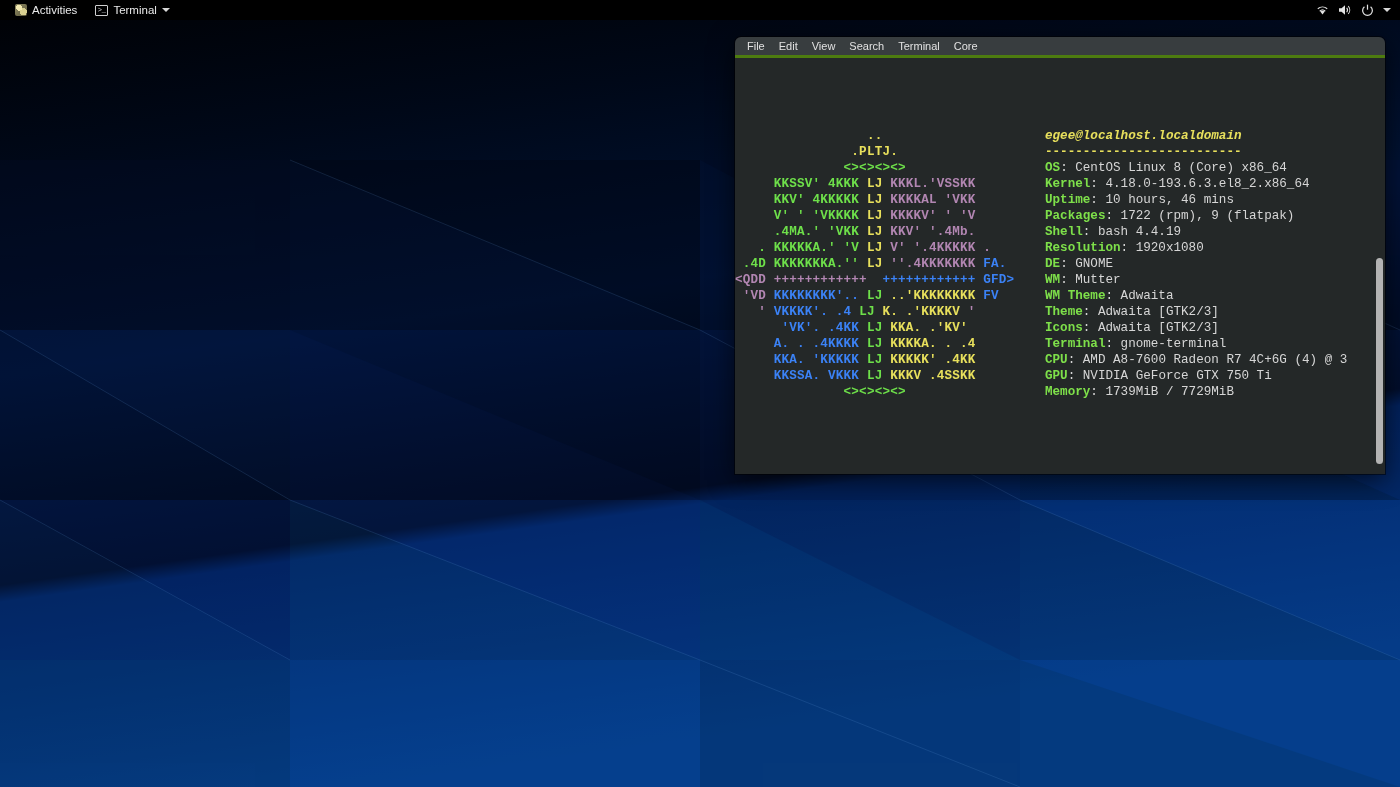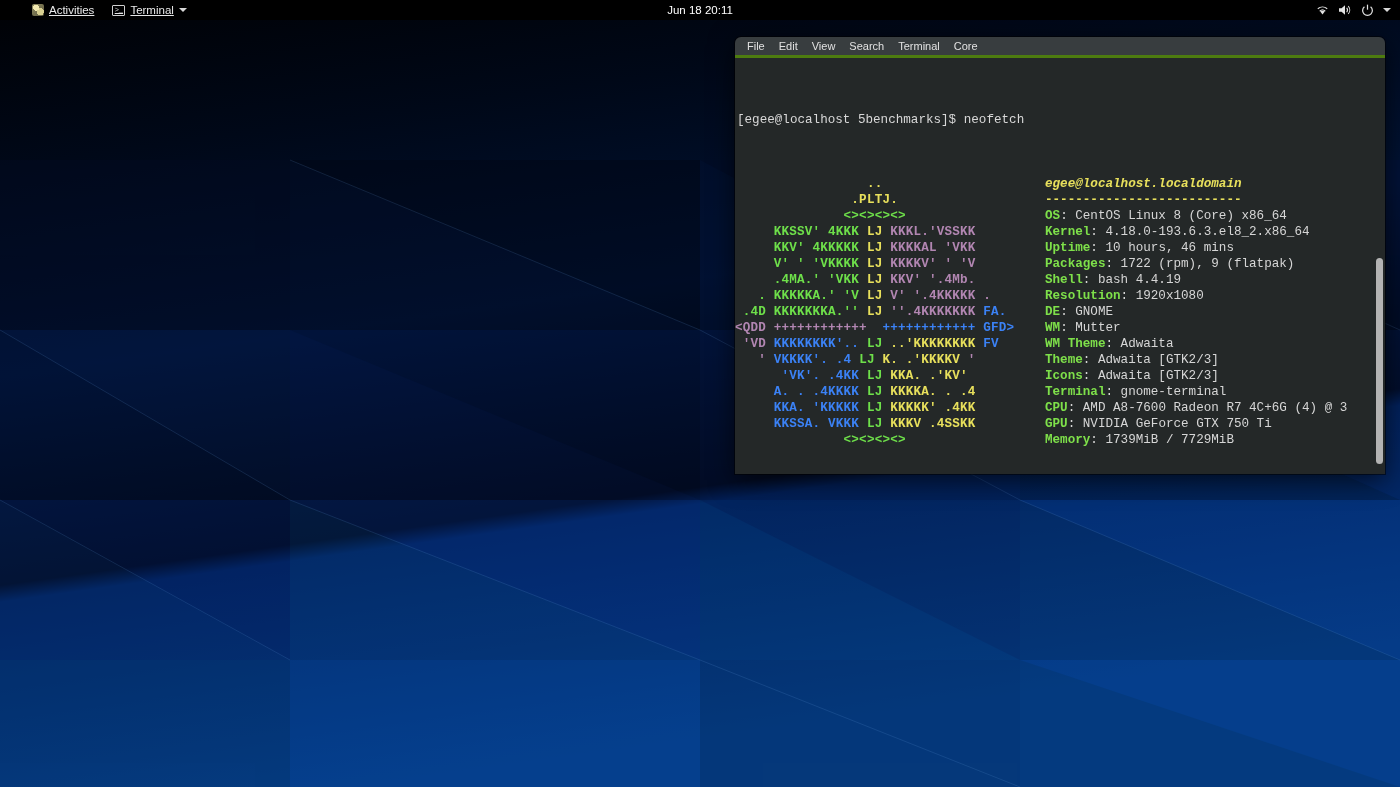--- a/index.html
+++ b/index.html
@@ -30,21 +30,21 @@
     position: absolute;
     top: 0; left: 0;
     width: 1400px; height: 20px;
     background: #000000;
     color: #e6e6e6;
     display: flex;
     align-items: center;
     font-size: 11.5px;
     z-index: 50;
   }
-  #topbar .tb-left { display: flex; align-items: center; padding-left: 25px; gap: 4px; text-decoration: underline; }
+  #topbar .tb-left { display: flex; align-items: center; padding-left: 8px; gap: 4px; }
   #topbar .tb-item {
     display: flex; align-items: center; gap: 5px;
     padding: 2px 7px; border-radius: 3px;
     height: 18px;
     color: #e9e9e9;
     white-space: nowrap;
   }
   #topbar .tb-center {
     position: absolute; left: 0; right: 0;
     text-align: center; pointer-events: none;
@@ -256,23 +256,20 @@
       <span class="activities-dot"></span>
       <span>Activities</span>
     </div>
     <div class="tb-item">
       <span class="term-glyph">&gt;_</span>
       <span>Terminal</span>
       <span class="caret-down"></span>
     </div>
   </div>
 
-  <div class="tb-center">
-    <span>Jun 18  20:11</span>
-  </div>
 
   <div class="tb-right">
     <svg width="13" height="12" viewBox="0 0 16 14">
       <path d="M8 12.6 L5 8.6 A5 5 0 0 1 11 8.6 Z" fill="#e2e2e2"></path>
       <path d="M2.2 5.4 A9 9 0 0 1 13.8 5.4" stroke="#e2e2e2" stroke-width="1.4" fill="none"></path>
       <path d="M4.4 8.0 A6 6 0 0 1 11.6 8.0" stroke="#e2e2e2" stroke-width="1.2" fill="none"></path>
     </svg>
     <svg width="14" height="12" viewBox="0 0 16 14">
       <path d="M1 5 h3 L8 1.6 v10.8 L4 9 H1 Z" fill="#e2e2e2"></path>
       <path d="M10 4.4 A4.4 4.4 0 0 1 10 9.6" stroke="#e2e2e2" stroke-width="1.3" fill="none"></path>
@@ -294,21 +291,20 @@
     <div class="menu-item">Edit</div>
     <div class="menu-item">View</div>
     <div class="menu-item">Search</div>
     <div class="menu-item">Terminal</div>
     <div class="menu-item">Core</div>
   </div>
 
   <div id="term-body">
     <div id="term-content">
 
-      <div class="tline">[egee@localhost 5benchmarks]$ neofetch</div>
 
       <div id="neofetch">
         <div id="ascii-art"><div class="arow" style="height: 16px;"><span class="c-yellow">                 ..</span></div><div class="arow" style="height: 16px;"><span class="c-yellow">               .PLTJ.</span></div><div class="arow" style="height: 16px;"><span class="c-green">              &lt;&gt;&lt;&gt;&lt;&gt;&lt;&gt;</span></div><div class="arow" style="height: 16px;"><span class="c-green">     KKSSV' 4KKK </span><span class="c-yellow">LJ </span><span class="c-mag">KKKL.'VSSKK</span></div><div class="arow" style="height: 16px;"><span class="c-green">     KKV' 4KKKKK </span><span class="c-yellow">LJ </span><span class="c-mag">KKKKAL 'VKK</span></div><div class="arow" style="height: 16px;"><span class="c-green">     V' ' 'VKKKK </span><span class="c-yellow">LJ </span><span class="c-mag">KKKKV' ' 'V</span></div><div class="arow" style="height: 16px;"><span class="c-green">     .4MA.' 'VKK </span><span class="c-yellow">LJ </span><span class="c-mag">KKV' '.4Mb.</span></div><div class="arow" style="height: 16px;"><span class="c-green">   . KKKKKA.' 'V </span><span class="c-yellow">LJ </span><span class="c-mag">V' '.4KKKKK .</span></div><div class="arow" style="height: 16px;"><span class="c-green"> .4D KKKKKKKA.'' </span><span class="c-yellow">LJ </span><span class="c-mag">''.4KKKKKKK </span><span class="c-blue">FA.</span></div><div class="arow" style="height: 16px;"><span class="c-mag">&lt;QDD ++++++++++++  </span><span class="c-blue">++++++++++++ GFD&gt;</span></div><div class="arow" style="height: 16px;"><span class="c-mag"> 'VD </span><span class="c-blue">KKKKKKKK'.. </span><span class="c-green">LJ </span><span class="c-yellow">..'KKKKKKKK </span><span class="c-blue">FV</span></div><div class="arow" style="height: 16px;"><span class="c-mag">   ' </span><span class="c-blue">VKKKK'. .4 </span><span class="c-green">LJ </span><span class="c-yellow">K. .'KKKKV </span><span class="c-mag">'</span></div><div class="arow" style="height: 16px;"><span class="c-blue">      'VK'. .4KK </span><span class="c-green">LJ </span><span class="c-yellow">KKA. .'KV'</span></div><div class="arow" style="height: 16px;"><span class="c-blue">     A. . .4KKKK </span><span class="c-green">LJ </span><span class="c-yellow">KKKKA. . .4</span></div><div class="arow" style="height: 16px;"><span class="c-blue">     KKA. 'KKKKK </span><span class="c-green">LJ </span><span class="c-yellow">KKKKK' .4KK</span></div><div class="arow" style="height: 16px;"><span class="c-blue">     KKSSA. VKKK </span><span class="c-green">LJ </span><span class="c-yellow">KKKV .4SSKK</span></div><div class="arow" style="height: 16px;"><span class="c-green">              &lt;&gt;&lt;&gt;&lt;&gt;&lt;&gt;</span></div></div>
         <div id="info-col"><div class="row userline">egee@localhost.localdomain</div><div class="row dashline">--------------------------</div><div class="row"><span class="k">OS</span><span class="v">: CentOS Linux 8 (Core) x86_64</span></div><div class="row"><span class="k">Kernel</span><span class="v">: 4.18.0-193.6.3.el8_2.x86_64</span></div><div class="row"><span class="k">Uptime</span><span class="v">: 10 hours, 46 mins</span></div><div class="row"><span class="k">Packages</span><span class="v">: 1722 (rpm), 9 (flatpak)</span></div><div class="row"><span class="k">Shell</span><span class="v">: bash 4.4.19</span></div><div class="row"><span class="k">Resolution</span><span class="v">: 1920x1080</span></div><div class="row"><span class="k">DE</span><span class="v">: GNOME</span></div><div class="row"><span class="k">WM</span><span class="v">: Mutter</span></div><div class="row"><span class="k">WM Theme</span><span class="v">: Adwaita</span></div><div class="row"><span class="k">Theme</span><span class="v">: Adwaita [GTK2/3]</span></div><div class="row"><span class="k">Icons</span><span class="v">: Adwaita [GTK2/3]</span></div><div class="row"><span class="k">Terminal</span><span class="v">: gnome-terminal</span></div><div class="row"><span class="k">CPU</span><span class="v">: AMD A8-7600 Radeon R7 4C+6G (4) @ 3</span></div><div class="row"><span class="k">GPU</span><span class="v">: NVIDIA GeForce GTX 750 Ti</span></div><div class="row"><span class="k">Memory</span><span class="v">: 1739MiB / 7729MiB</span></div></div>
       </div>
 
       
     </div>
 
     <div id="term-scrollbar">

